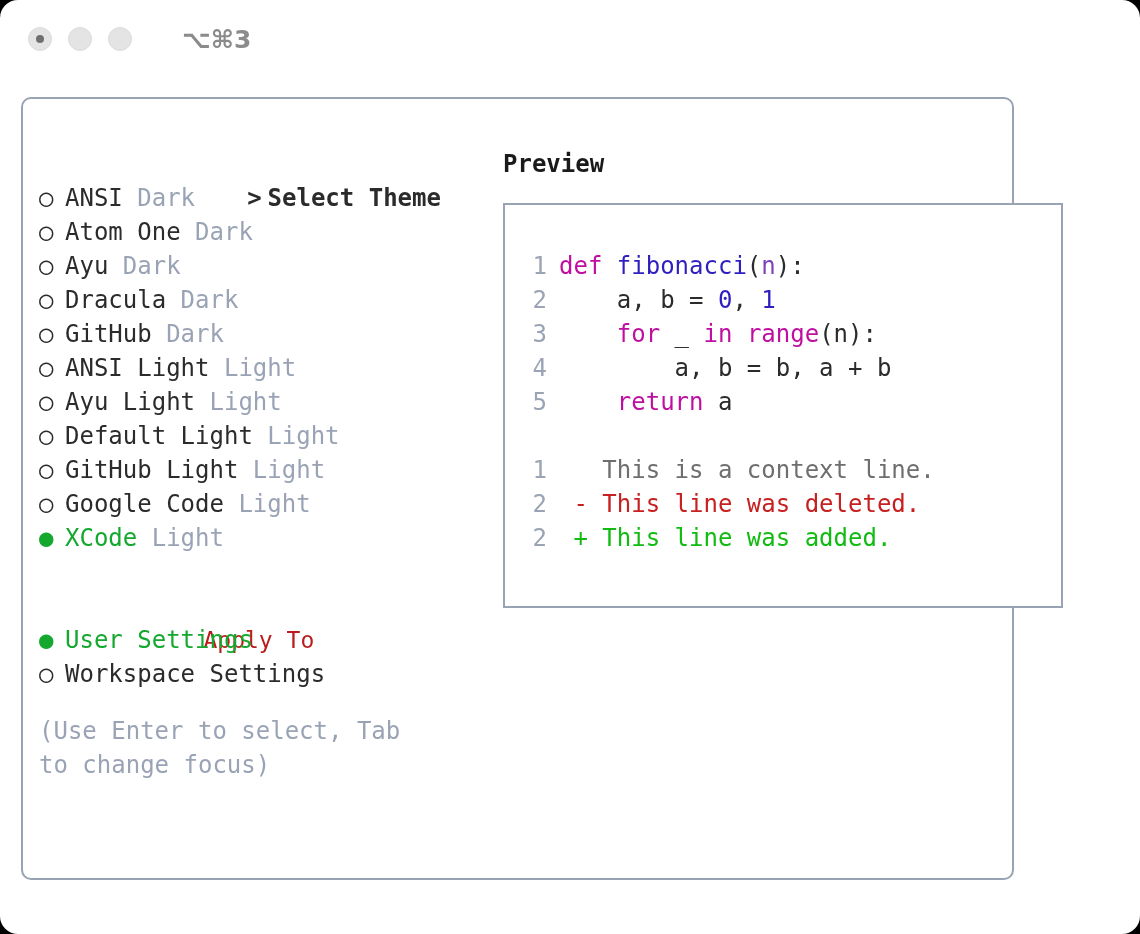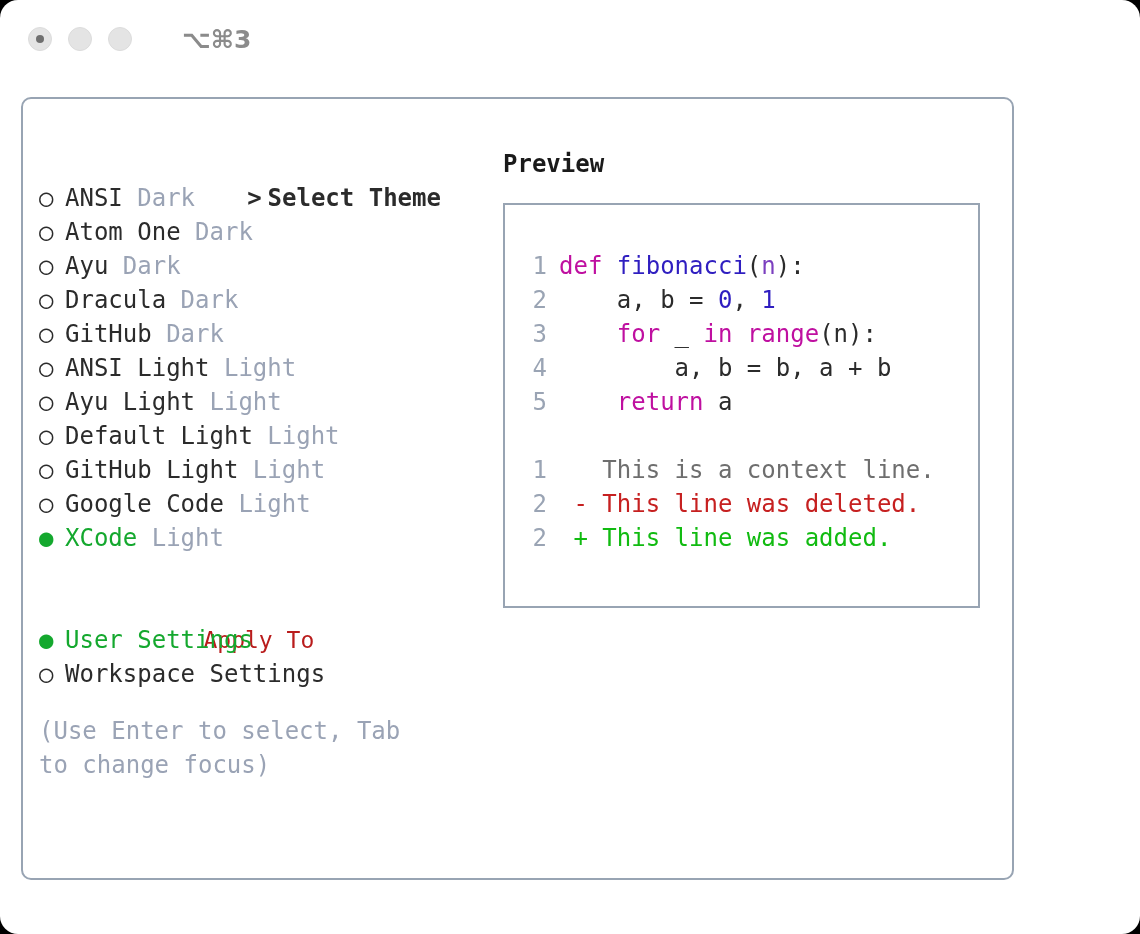--- a/index.html
+++ b/index.html
@@ -145,21 +145,21 @@
   }
   .preview-title {
     font-size: 24px;
     font-weight: bold;
     color: #1a1a1a;
     line-height: 34px;
     height: 34px;
   }
   .preview-box {
     margin-top: 22px;
-    width: 477px;
+    width: 560px;
     height: 405px;
     border: 2px solid #98a4b3;
     box-sizing: border-box;
     background: #ffffff;
     padding: 44px 0 0 0;
   }
   .code-line {
     font-size: 24px;
     line-height: 34px;
     white-space: pre;

